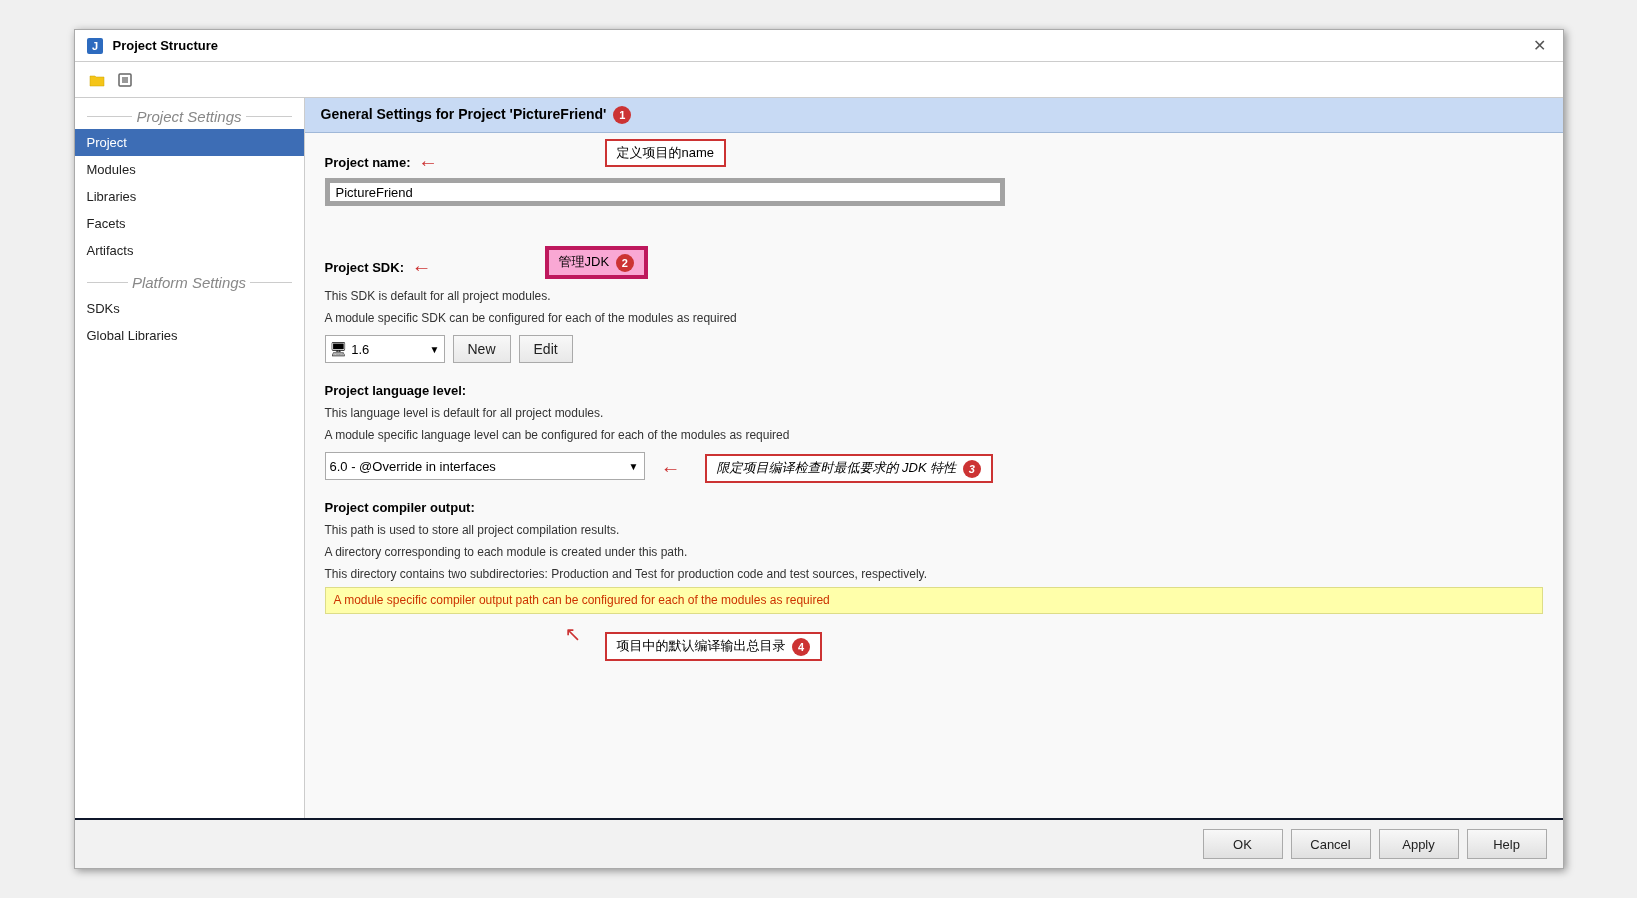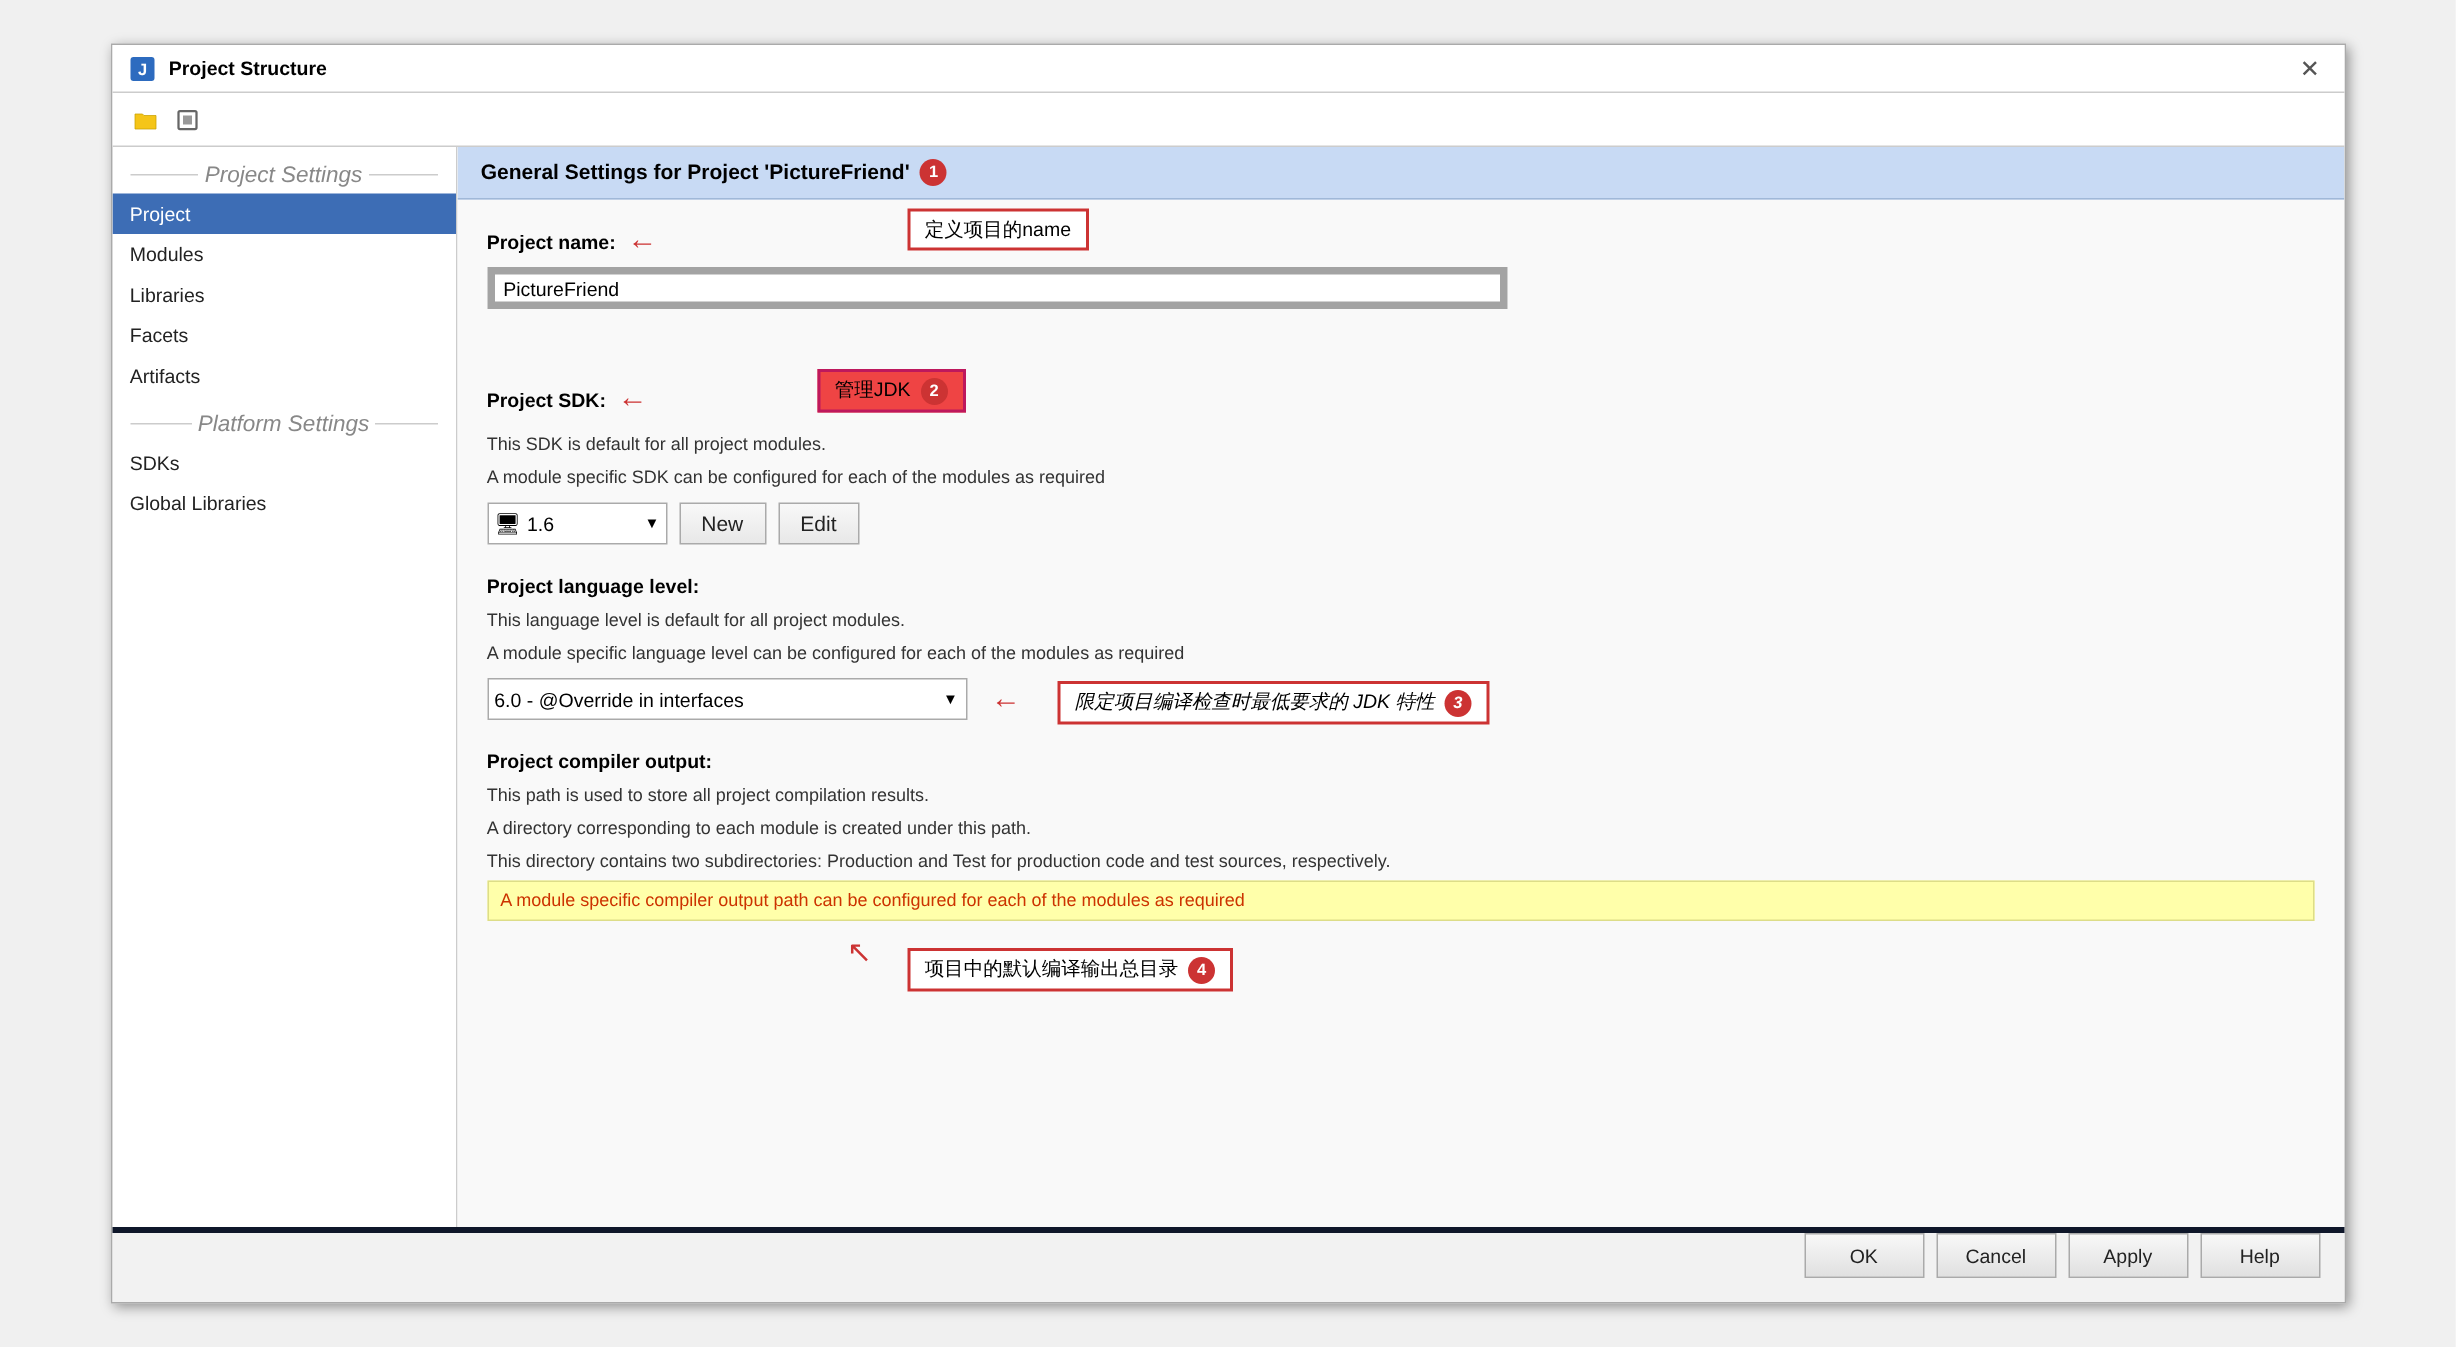--- a/index.html
+++ b/index.html
@@ -239,23 +239,24 @@
       border: 1px solid #aaa;
       background: linear-gradient(to bottom, #f8f8f8, #e8e8e8);
       cursor: pointer;
       font-size: 12px;
       display: flex;
       align-items: center;
       justify-content: center;
     }
     .bottom-bar {
       background: #f2f2f2;
-      border-top: 4px solid #0f172a;
+      border-top: 2px solid #0f172a;
       height: 50px;
       display: flex;
+      align-items: center;
       justify-content: flex-end;
       padding: 0 16px;
       gap: 8px;
     }
     .bottom-btn {
       height: 30px;
       min-width: 80px;
       padding: 0 16px;
       border: 1px solid #aaa;
       background: linear-gradient(to bottom, #f8f8f8, #e0e0e0);
@@ -364,21 +365,21 @@
           </div>
         </div>
 
         <div class="section-block">
           <div style="position:relative; margin-bottom: 10px;">
             <div class="field-label">
               <span>Project SDK:</span>
               <span style="color:#cc3333; font-size:20px; margin-left:4px;">←</span>
             </div>
 
-            <div style="position:absolute; top:-8px; left:220px; background:#ef4444; border:2px solid #be185d; padding:3px 10px; font-size:13px; z-index:20; white-space:nowrap;">
+            <div style="position:absolute; top:-8px; left:220px; background:#f9a8d4; border:4px solid #be185d; padding:3px 10px; font-size:13px; z-index:20; white-space:nowrap;">
               <span>管理JDK</span>
               <span class="circ-num">2</span>
             </div>
           </div>
           <div class="description-text">This SDK is default for all project modules.</div>
           <div class="description-text">A module specific SDK can be configured for each of the modules as required</div>
           <div class="sdk-row">
             <div class="sdk-select">
               <span style="font-size:14px;">🖥</span>
               <span class="sdk-select-text">1.6</span>

